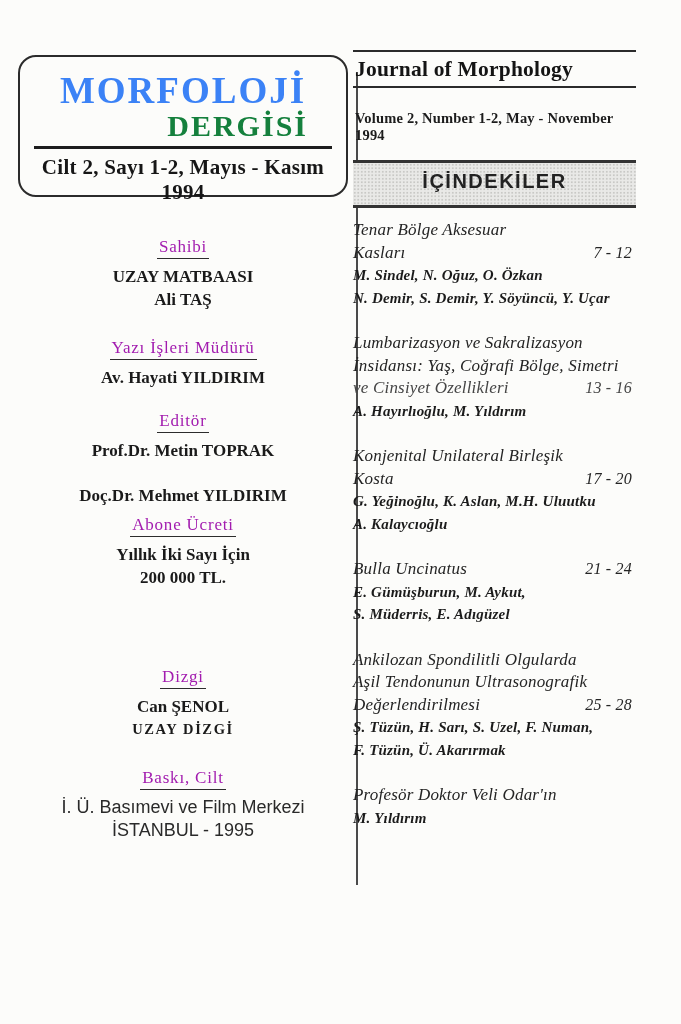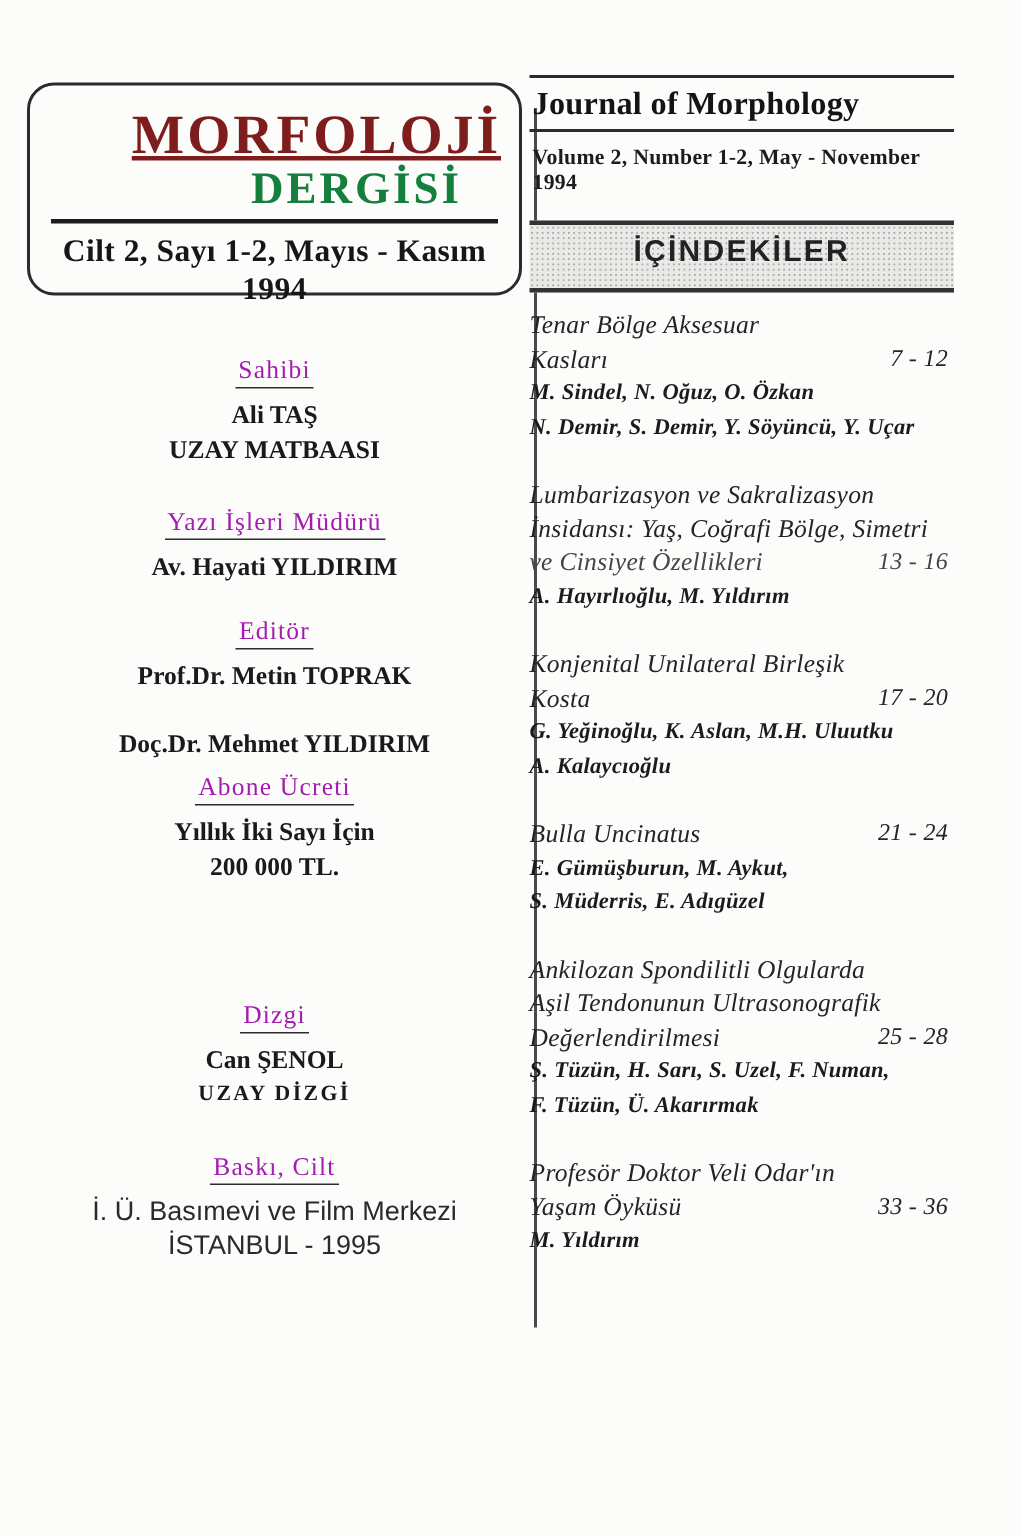--- a/index.html
+++ b/index.html
@@ -17,21 +17,21 @@
 
   .masthead-box{
     border:2.5px solid #2b2b2b;
     border-radius:18px;
     height:142px;
     padding:14px 12px 0 12px;
     box-sizing:border-box;
   }
   .masthead-title{
     font-size:37px;font-weight:bold;letter-spacing:2px;
-    text-align:right;line-height:40px;color:#7f1d1d;text-decoration:underline;
+    text-align:center;line-height:40px;color:#3b82f6;
   }
   .masthead-subtitle{
     font-size:30px;font-weight:bold;letter-spacing:2px;
     text-align:right;padding-right:26px;line-height:30px;color:#15803d;
   }
   .masthead-rule{border-top:3px solid #1d1d1d;margin:5px 2px 6px 2px;}
   .masthead-issue{
     font-size:21px;font-weight:bold;text-align:center;
     letter-spacing:0.3px;color:#161616;
   }
@@ -64,21 +64,21 @@
 
   
   .right-col{position:absolute;left:353px;top:50px;width:283px;}
   .en-rule{border-top:2px solid #2b2b2b;margin:0;}
   .en-title{
     font-size:21.5px;font-weight:bold;color:#141414;
     padding:5px 0 4px 2px;letter-spacing:0.2px;
   }
   .en-issue{
     font-size:14.5px;font-weight:bold;color:#1c1c1c;
-    padding:9px 0 16px 2px;letter-spacing:0.2px;
+    padding:9px 0 16px 2px;letter-spacing:0.2px;margin-top:13px;
   }
   .toc-band{
     border-top:3px solid #333;
     border-bottom:3px solid #333;
     background-color:#e9e9e7;
     background-image:radial-gradient(#a8a8a4 24%, rgba(0,0,0,0) 26%);
     background-size:3.5px 3.5px;
     text-align:center;
     padding:7px 0 12px 0;
   }
@@ -112,22 +112,22 @@
       <div class="masthead-subtitle">DERGİSİ</div>
       <div class="masthead-rule"></div>
       <div class="masthead-issue">Cilt 2, Sayı 1-2, Mayıs - Kasım 1994</div>
     </div>
 
     <div class="staff">
       <div class="gap-box"></div>
 
       <div class="staff-section">
         <span class="s-heading">Sahibi</span>
+        <div class="s-line">UZAY MATBAASI</div>
         <div class="s-line">Ali TAŞ</div>
-        <div class="s-line">UZAY MATBAASI</div>
       </div>
 
       <div class="gap-lg"></div>
       <div class="staff-section">
         <span class="s-heading">Yazı İşleri Müdürü</span>
         <div class="s-line">Av. Hayati YILDIRIM</div>
       </div>
 
       <div class="gap-md"></div>
       <div class="staff-section">
@@ -226,22 +226,18 @@
           <span>Değerlendirilmesi</span>
           <span class="pages">25 - 28</span>
         </div>
         <div class="aline">Ş. Tüzün, H. Sarı, S. Uzel, F. Numan,</div>
         <div class="aline">F. Tüzün, Ü. Akarırmak</div>
       </article>
 
 
       <article class="entry">
         <div class="tline">Profesör Doktor Veli Odar'ın</div>
-        <div class="tline last">
-          <span>Yaşam Öyküsü</span>
-          <span class="pages">33 - 36</span>
-        </div>
         <div class="aline">M. Yıldırım</div>
       </article>
 
     </div>
   </div>
 </div>
 
 </body></html>

